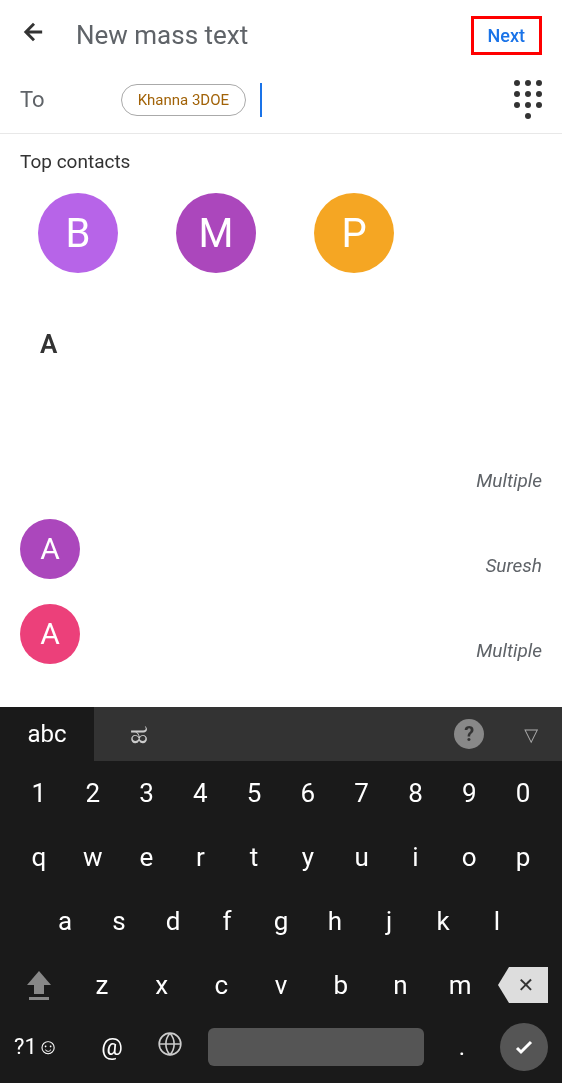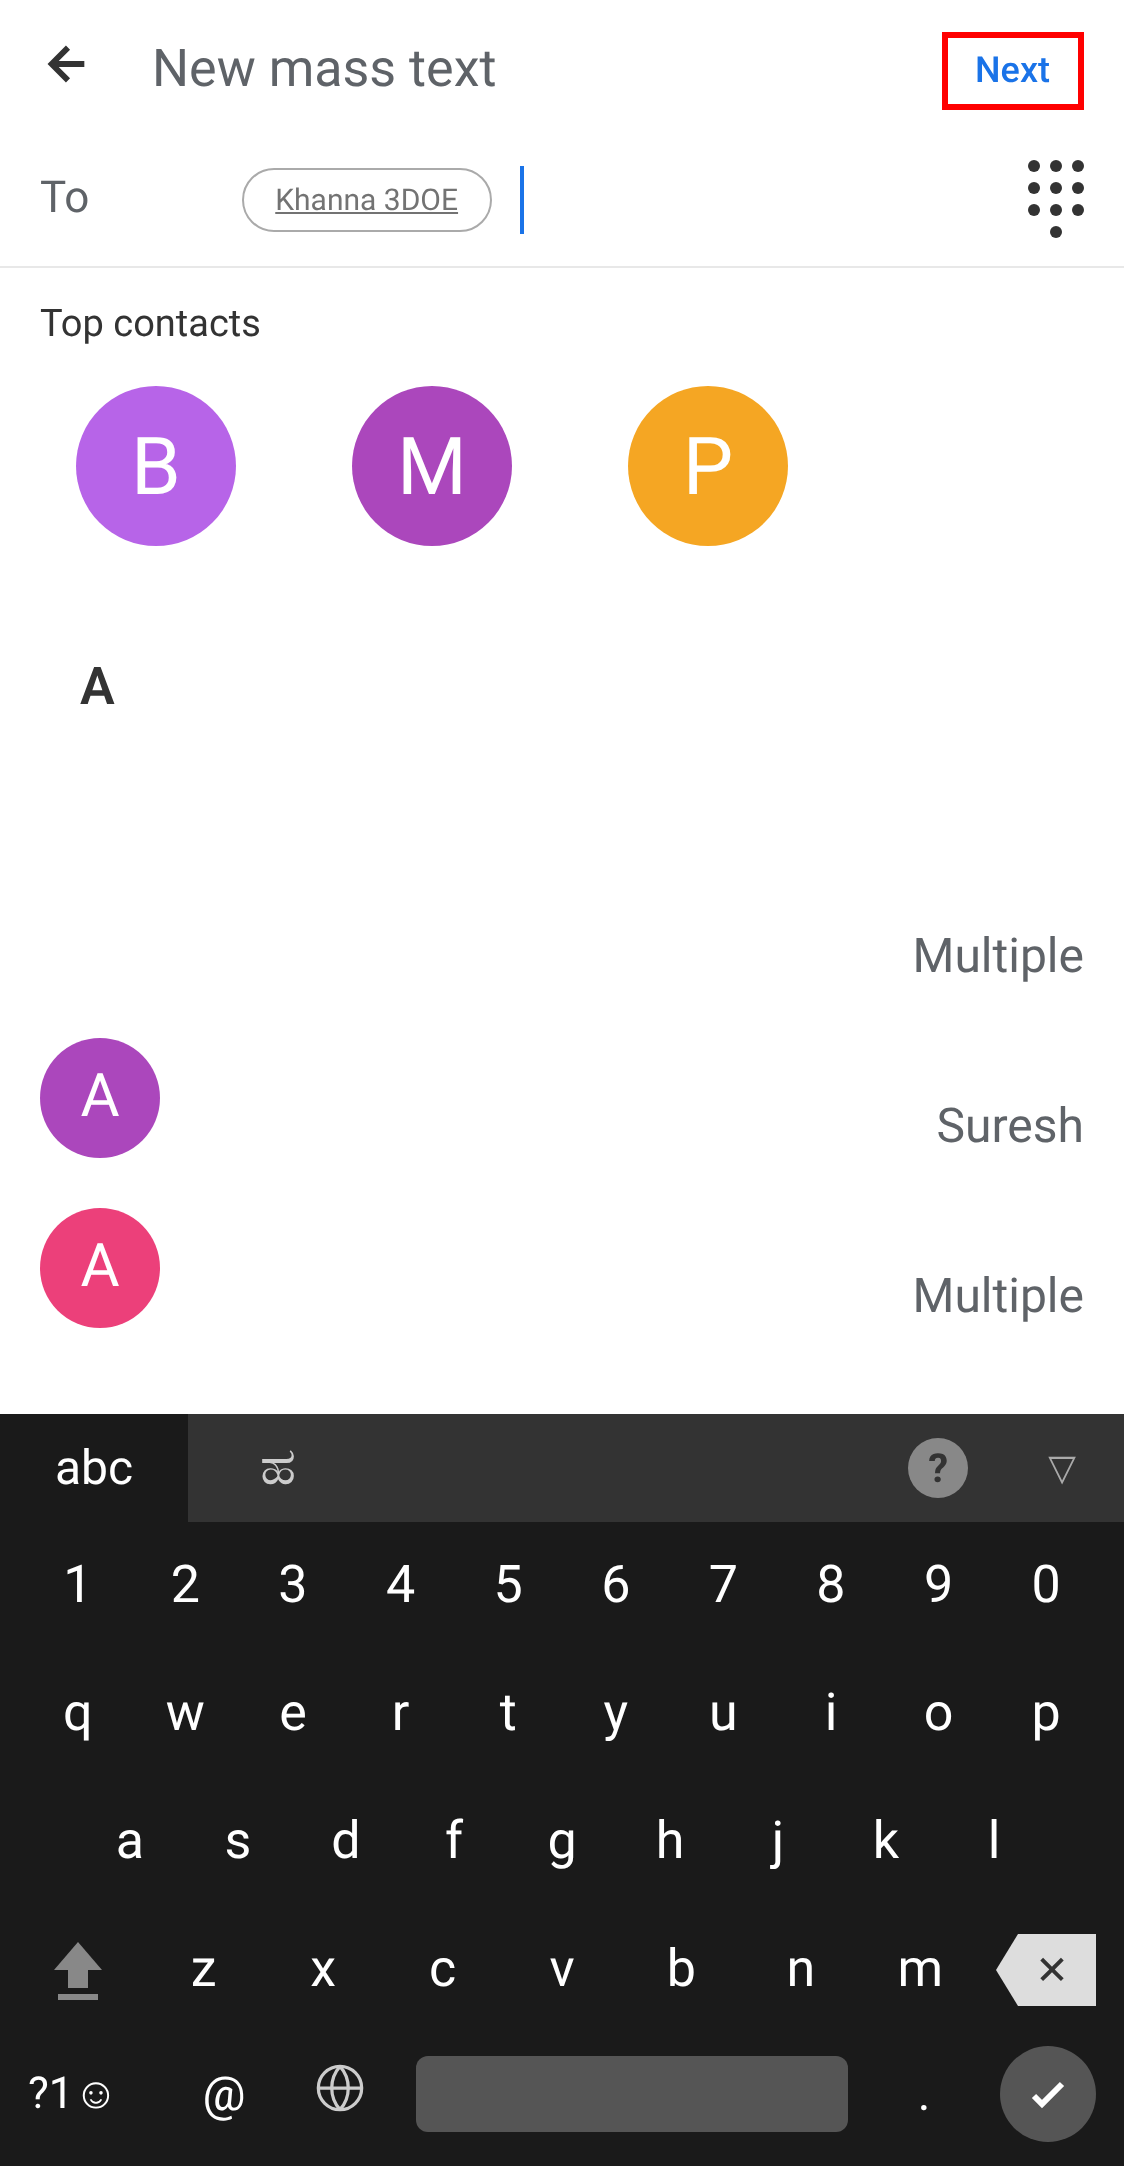--- a/index.html
+++ b/index.html
@@ -57,23 +57,22 @@
     .chips {
       display: flex;
       gap: 10px;
       align-items: center;
     }
     .chip {
       border: 1.5px solid #aaa;
       border-radius: 20px;
       padding: 6px 16px;
       font-size: 15px;
-      color: #737373;
+      color: #a16207;
       white-space: nowrap;
-      text-decoration: underline;
     }
     .cursor-line {
       width: 2px;
       height: 34px;
       background: #1a73e8;
       margin-left: 4px;
     }
     .dialpad-icon {
       margin-left: auto;
       display: grid;
@@ -131,24 +130,25 @@
       height: 60px;
       border-radius: 50%;
       display: flex;
       align-items: center;
       justify-content: center;
       font-size: 30px;
       color: #fff;
     }
     .contact-meta {
       margin-left: auto;
-      font-size: 24px;
+      font-size: 19px;
       color: #5f6368;
       align-self: flex-end;
       padding-bottom: 6px;
+      font-style: italic;
     }
     .spacer { height: 42px; }
     .keyboard {
       position: absolute;
       bottom: 0;
       left: 0;
       width: 100%;
       background: #1a1a1a;
       color: #fff;
     }

